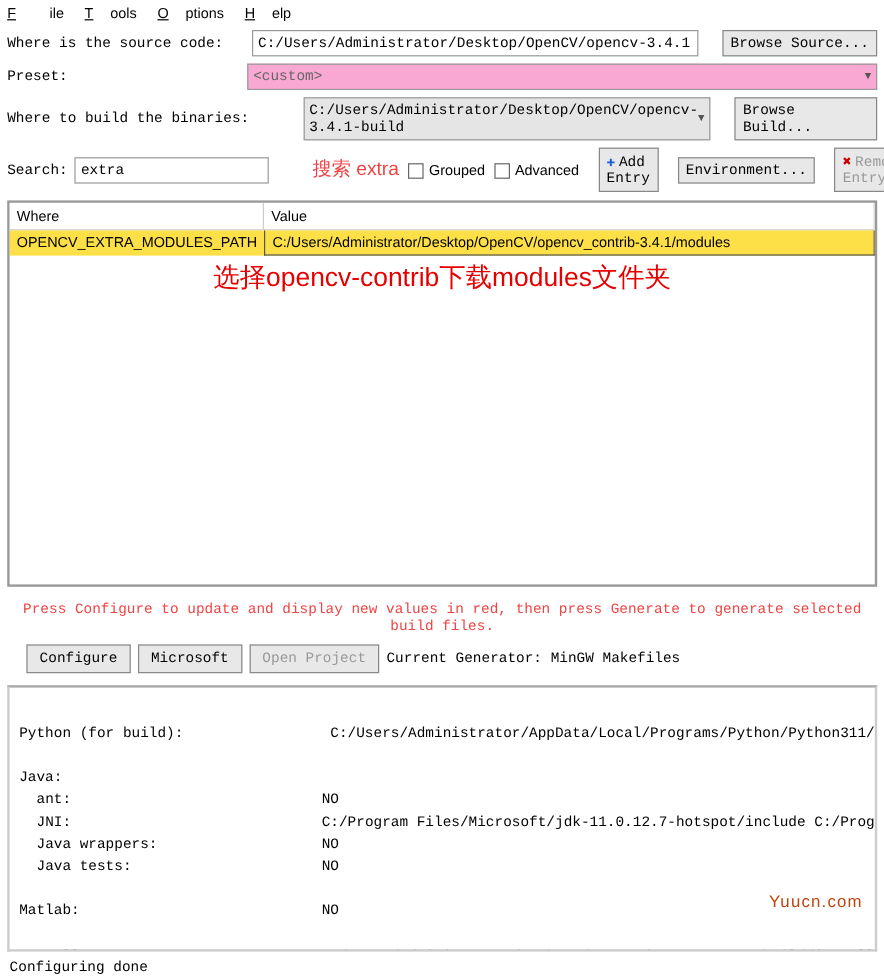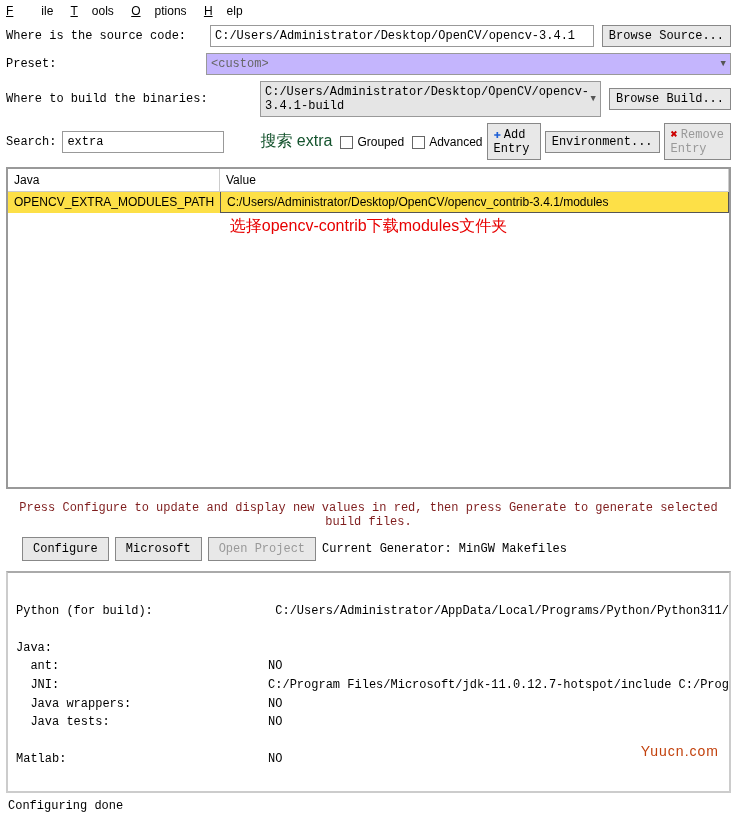--- a/index.html
+++ b/index.html
@@ -17,69 +17,69 @@
 .label { white-space: nowrap; }
 .w200 { width: 200px; }
 .w250 { width: 250px; }
 input[type="text"], .combo {
   font-family: Liberation Mono, monospace;
   font-size: 12px;
   padding: 3px 4px;
   border: 1px solid #999;
 }
 .combo {
-  background: #c4b5fd;
+  background: #f9a8d4;
   flex: 1;
   display: flex;
   align-items: center;
   justify-content: space-between;
   color: #666;
 }
 .combo.white { background: #e5e5e5; color: #000; }
 .chev { color: #555; font-size: 9px; }
 .src-input { flex: 1; margin: 0 4px; }
 .btn {
   font-family: "Courier New", monospace;
   font-size: 12px;
   padding: 3px 6px;
   border: 1px solid #888;
   background: #e8e8e8;
-  margin-left: 4px;
+  margin-left: 16px;
   cursor: default;
 }
 .btn.disabled { color: #999; }
 .search-row { display: flex; align-items: center; padding: 3px 6px; }
 .search-box {
   width: 192px; padding: 4px;
   border: 2px solid #d40000;
   font-family: "Courier New", monospace;
   font-size: 12px;
 }
 .ann-red {
-  color: #14532d;
+  color: #ef4444;
   font-family: "Microsoft YaHei", sans-serif;
   font-size: 16px;
   margin-left: 36px;
   white-space: nowrap;
 }
 .chkrow { display: inline-flex; align-items: flex-end; margin-left: 8px; font-family: "Segoe UI", sans-serif; }
 .chk { width: 13px; height: 13px; border: 1px solid #666; margin-right: 4px; }
 .plus { color: #1d5fd6; font-weight: bold; margin-right: 3px; }
 .x { color: #c00; font-weight: bold; margin-right: 3px; }
 .table-wrap { margin: 4px 6px; border: 2px solid #999; height: 322px; overflow: hidden; }
 .thead { display: flex; background: #fff; border-bottom: 1px solid #ccc; font-family: "Segoe UI", sans-serif; }
 .th { padding: 4px 6px; border-right: 1px solid #ccc; }
 .th.name { width: 212px; }
 .th.value { flex: 1; }
 .trow { display: flex; background: #fde047; font-family: "Segoe UI", sans-serif; font-size: 12px; }
 .trow .td { padding: 3px 6px; }
 .trow .td.name { width: 212px; }
 .trow .td.value { flex: 1; border: 1px solid #555; border-top: none; }
-.ann-below { text-align: center; color: #e70000; font-family: "Microsoft YaHei", sans-serif; font-size: 16px; padding-top: 3px; }
-.hint { text-align: center; color: #7f1d1d; padding: 8px 0 4px 0; font-family: "Courier New", monospace; }
+.ann-below { text-align: center; color: #e70000; font-family: "Microsoft YaHei", sans-serif; font-size: 22px; padding-top: 3px; }
+.hint { text-align: center; color: #ef4444; padding: 8px 0 4px 0; font-family: "Courier New", monospace; }
 .btnrow { display: flex; align-items: center; padding: 4px 6px; gap: 6px; margin-left: 16px; }
 .btnrow .btn { margin-left: 0; padding: 4px 10px; }
 .gen-label { font-family: "Courier New", monospace; }
 .output-wrap { position: relative; margin: 6px 6px 0 6px; }
 .output {
   border: 2px solid #ccc; border-top-color: #aaa;
   padding: 10px 8px 4px 8px;
   font-family: "Courier New", monospace;
   font-size: 12px;
   white-space: pre;
@@ -136,21 +136,21 @@
       <div class="chk"></div>
       <span>Advanced</span>
     </div>
   <div class="btn"><span class="plus">✚</span><span>Add Entry</span></div>
   <div class="btn">Environment...</div>
   <div class="btn disabled"><span class="x">✖</span><span>Remove Entry</span></div>
 </div>
 
 <div class="table-wrap">
   <div class="thead">
-    <div class="th name">Java</div>
+    <div class="th name">Where</div>
     <div class="th value">Value</div>
   </div>
   <div class="trow">
     <div class="td name">OPENCV_EXTRA_MODULES_PATH</div>
     <div class="td value">C:/Users/Administrator/Desktop/OpenCV/opencv_contrib-3.4.1/modules</div>
   </div>
   <div class="ann-below">选择opencv-contrib下载modules文件夹</div>
 </div>
 
 <div class="hint">Press Configure to update and display new values in red, then press Generate to generate selected build files.</div>

